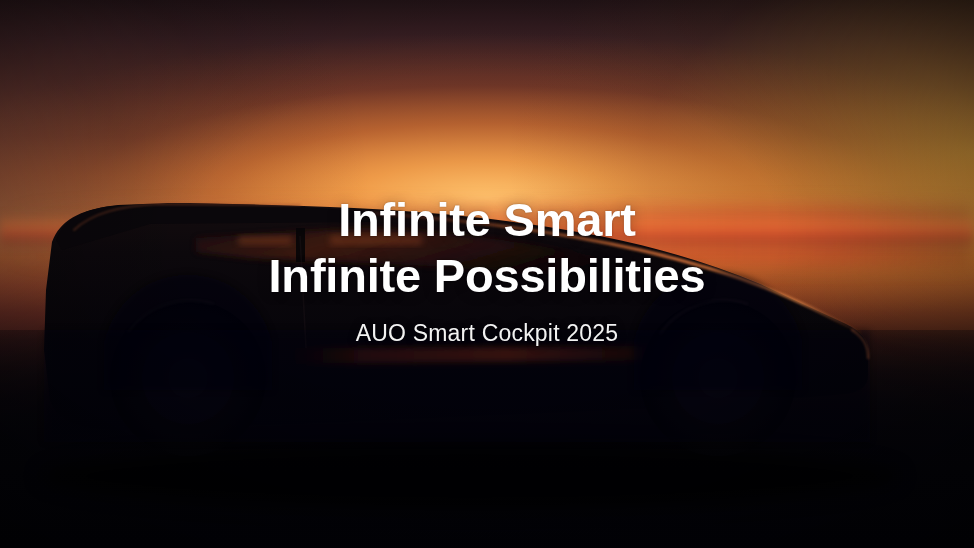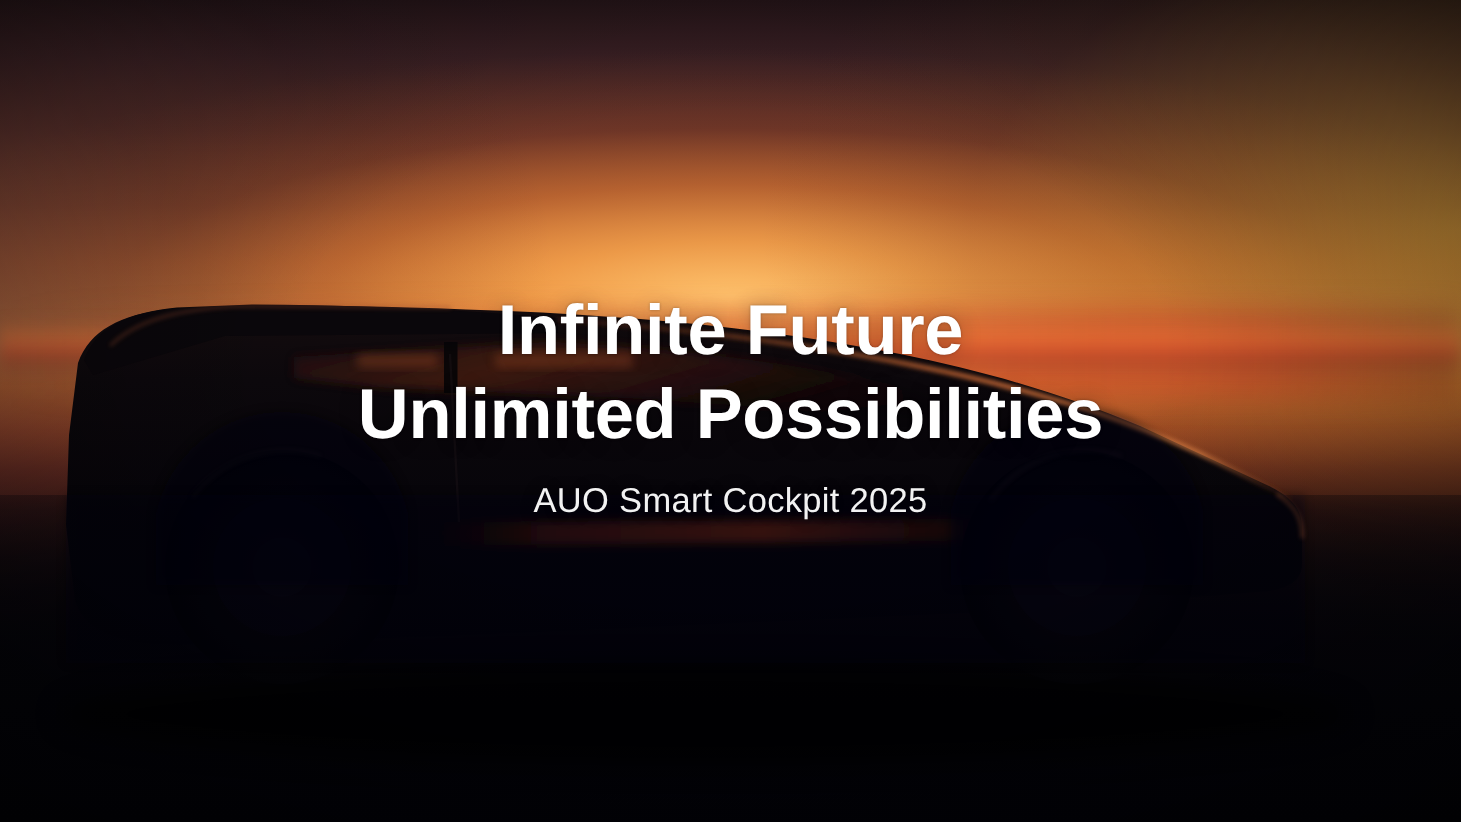--- a/index.html
+++ b/index.html
@@ -328,18 +328,18 @@
 
       <path d="M 852,150 C 864,158 868,166 868,178" fill="none" stroke="#c06536" stroke-width="2.4" opacity="0.55" stroke-linecap="round" filter="url(#tinyBlur)"></path>
 
       <path d="M 44,150 L 870,150 L 870,262 L 44,262 Z" fill="#020207" opacity="0.40" filter="url(#softBlur)"></path>
     </svg>
   </div>
 
   <div class="bg-layer" id="bg-vignette"></div>
 
   <div id="overlay">
-    <h1 class="headline" id="headline-line1">Infinite Future</h1>
-    <h1 class="headline" id="headline-line2">Unlimited Possibilities</h1>
+    <h1 class="headline" id="headline-line1">Infinite Smart</h1>
+    <h1 class="headline" id="headline-line2">Infinite Possibilities</h1>
     <p id="subtitle">AUO Smart Cockpit 2025</p>
   </div>
 
 </div>
 
 </body></html>

